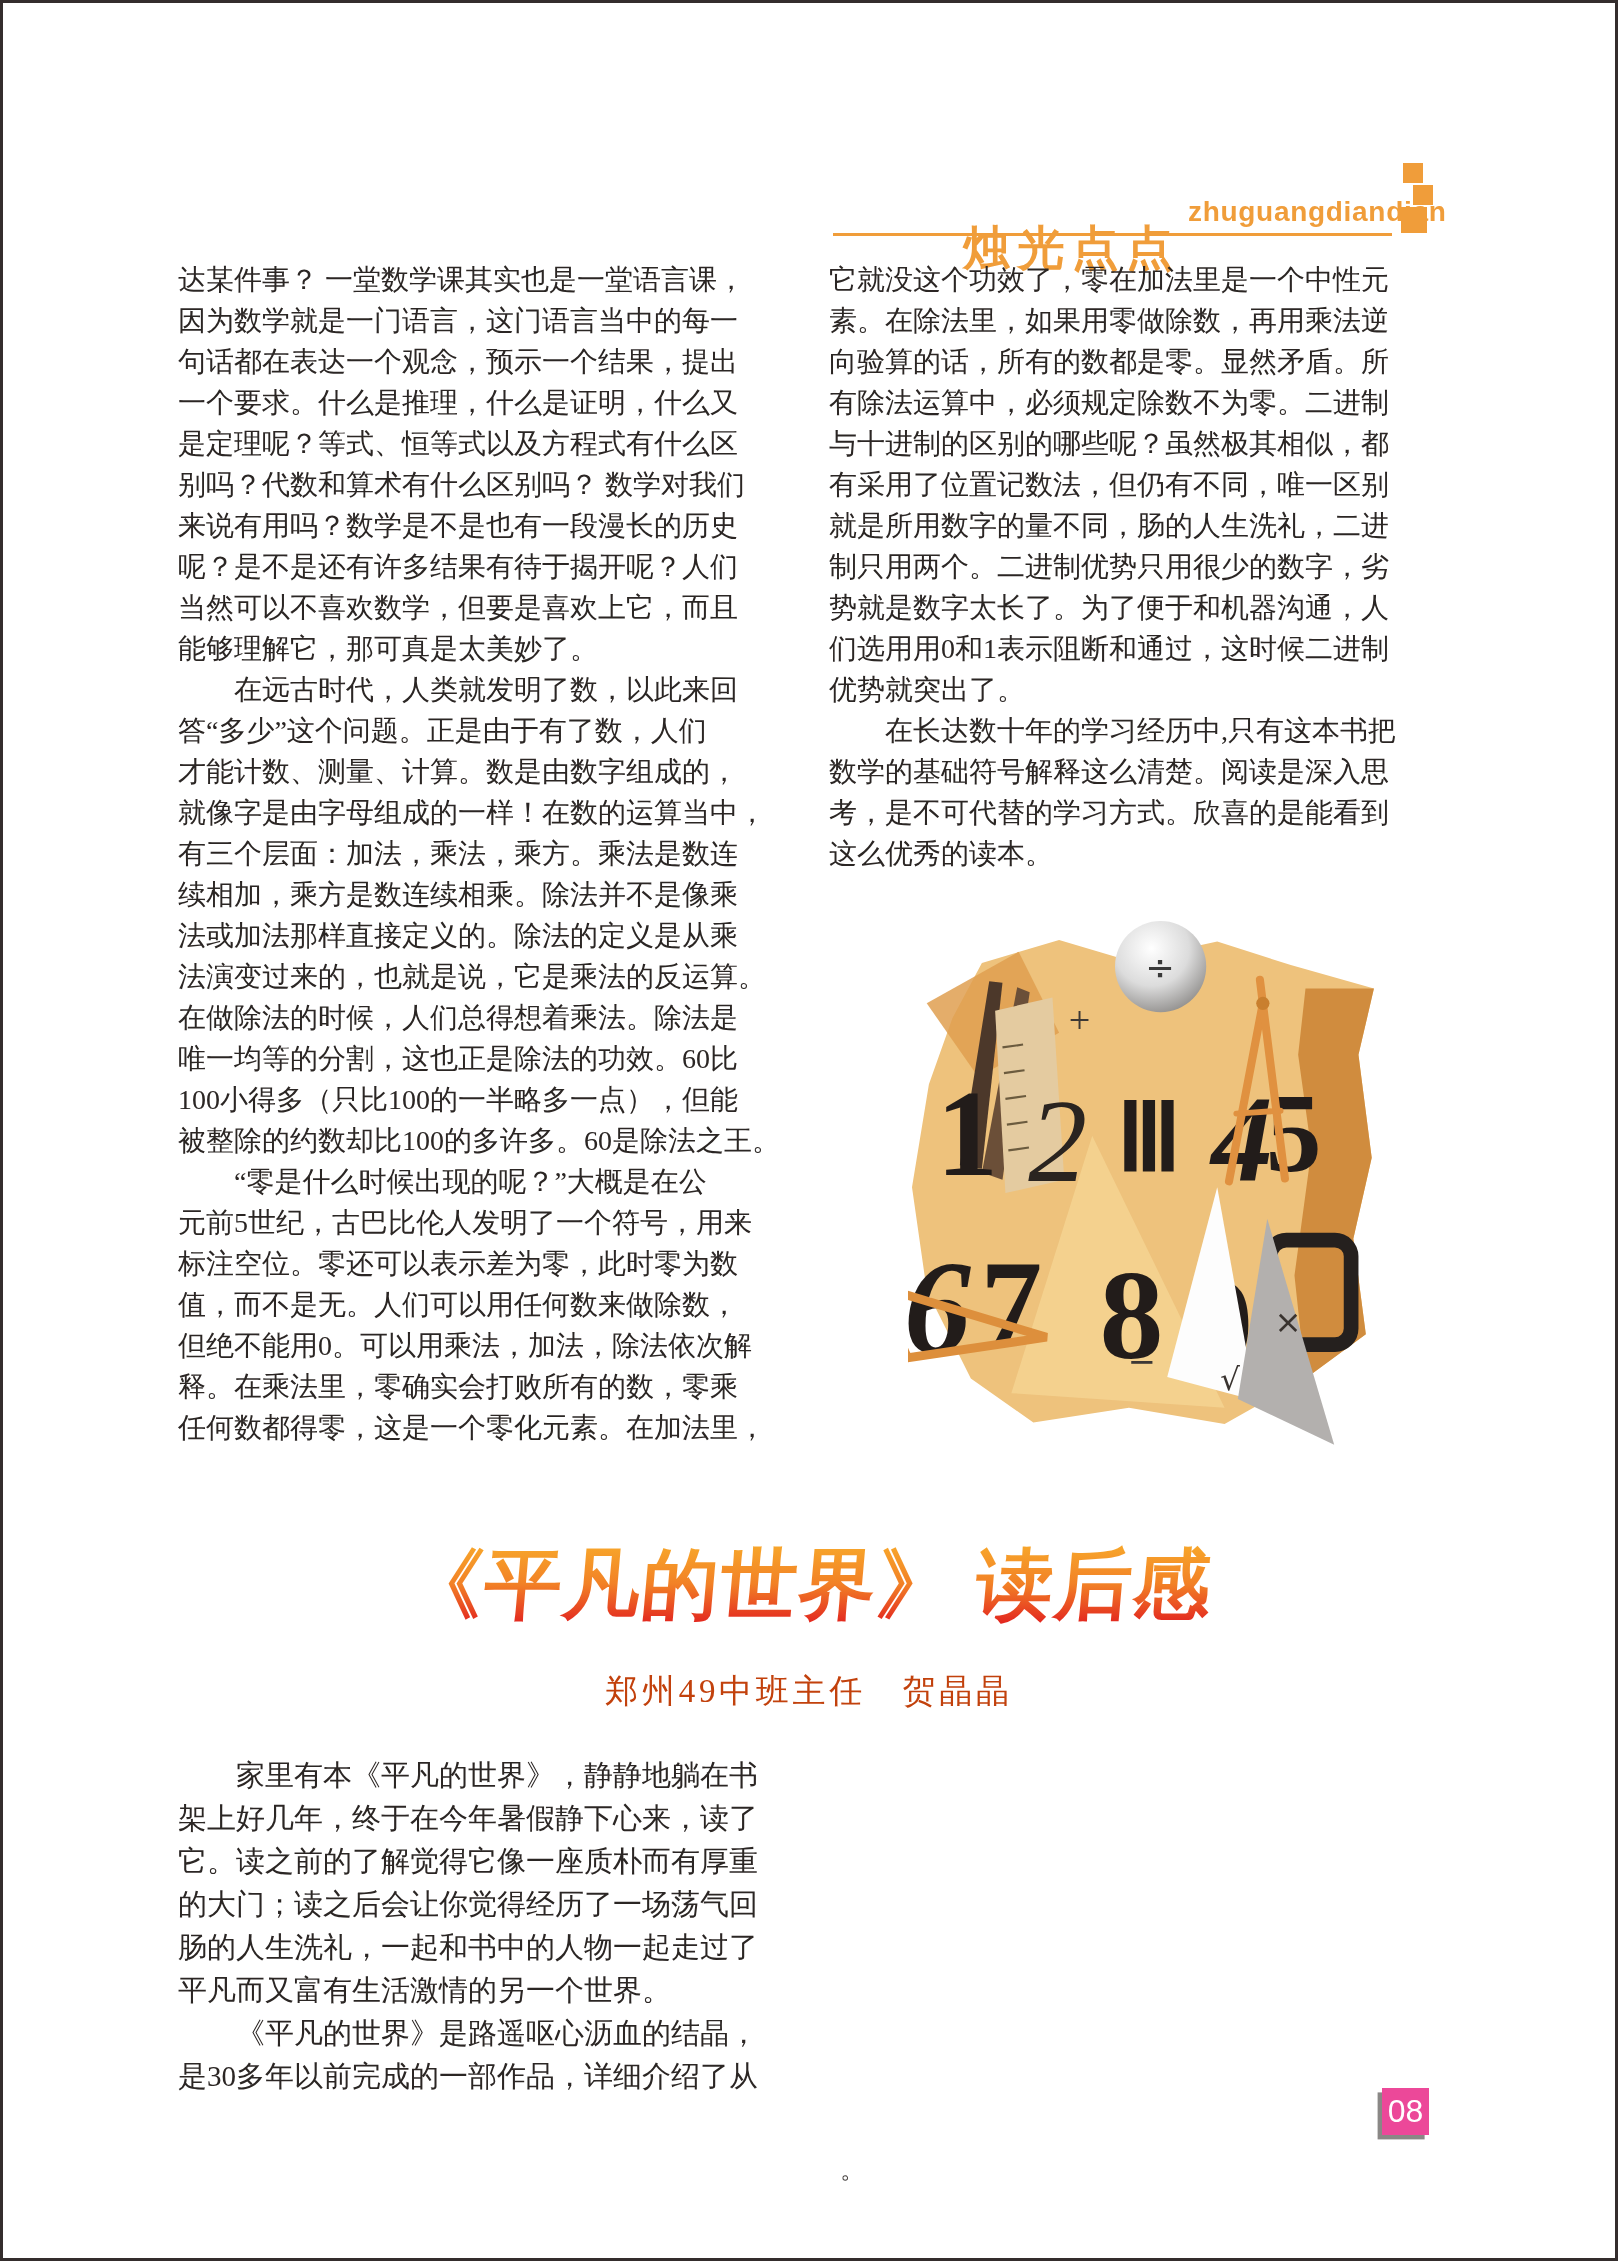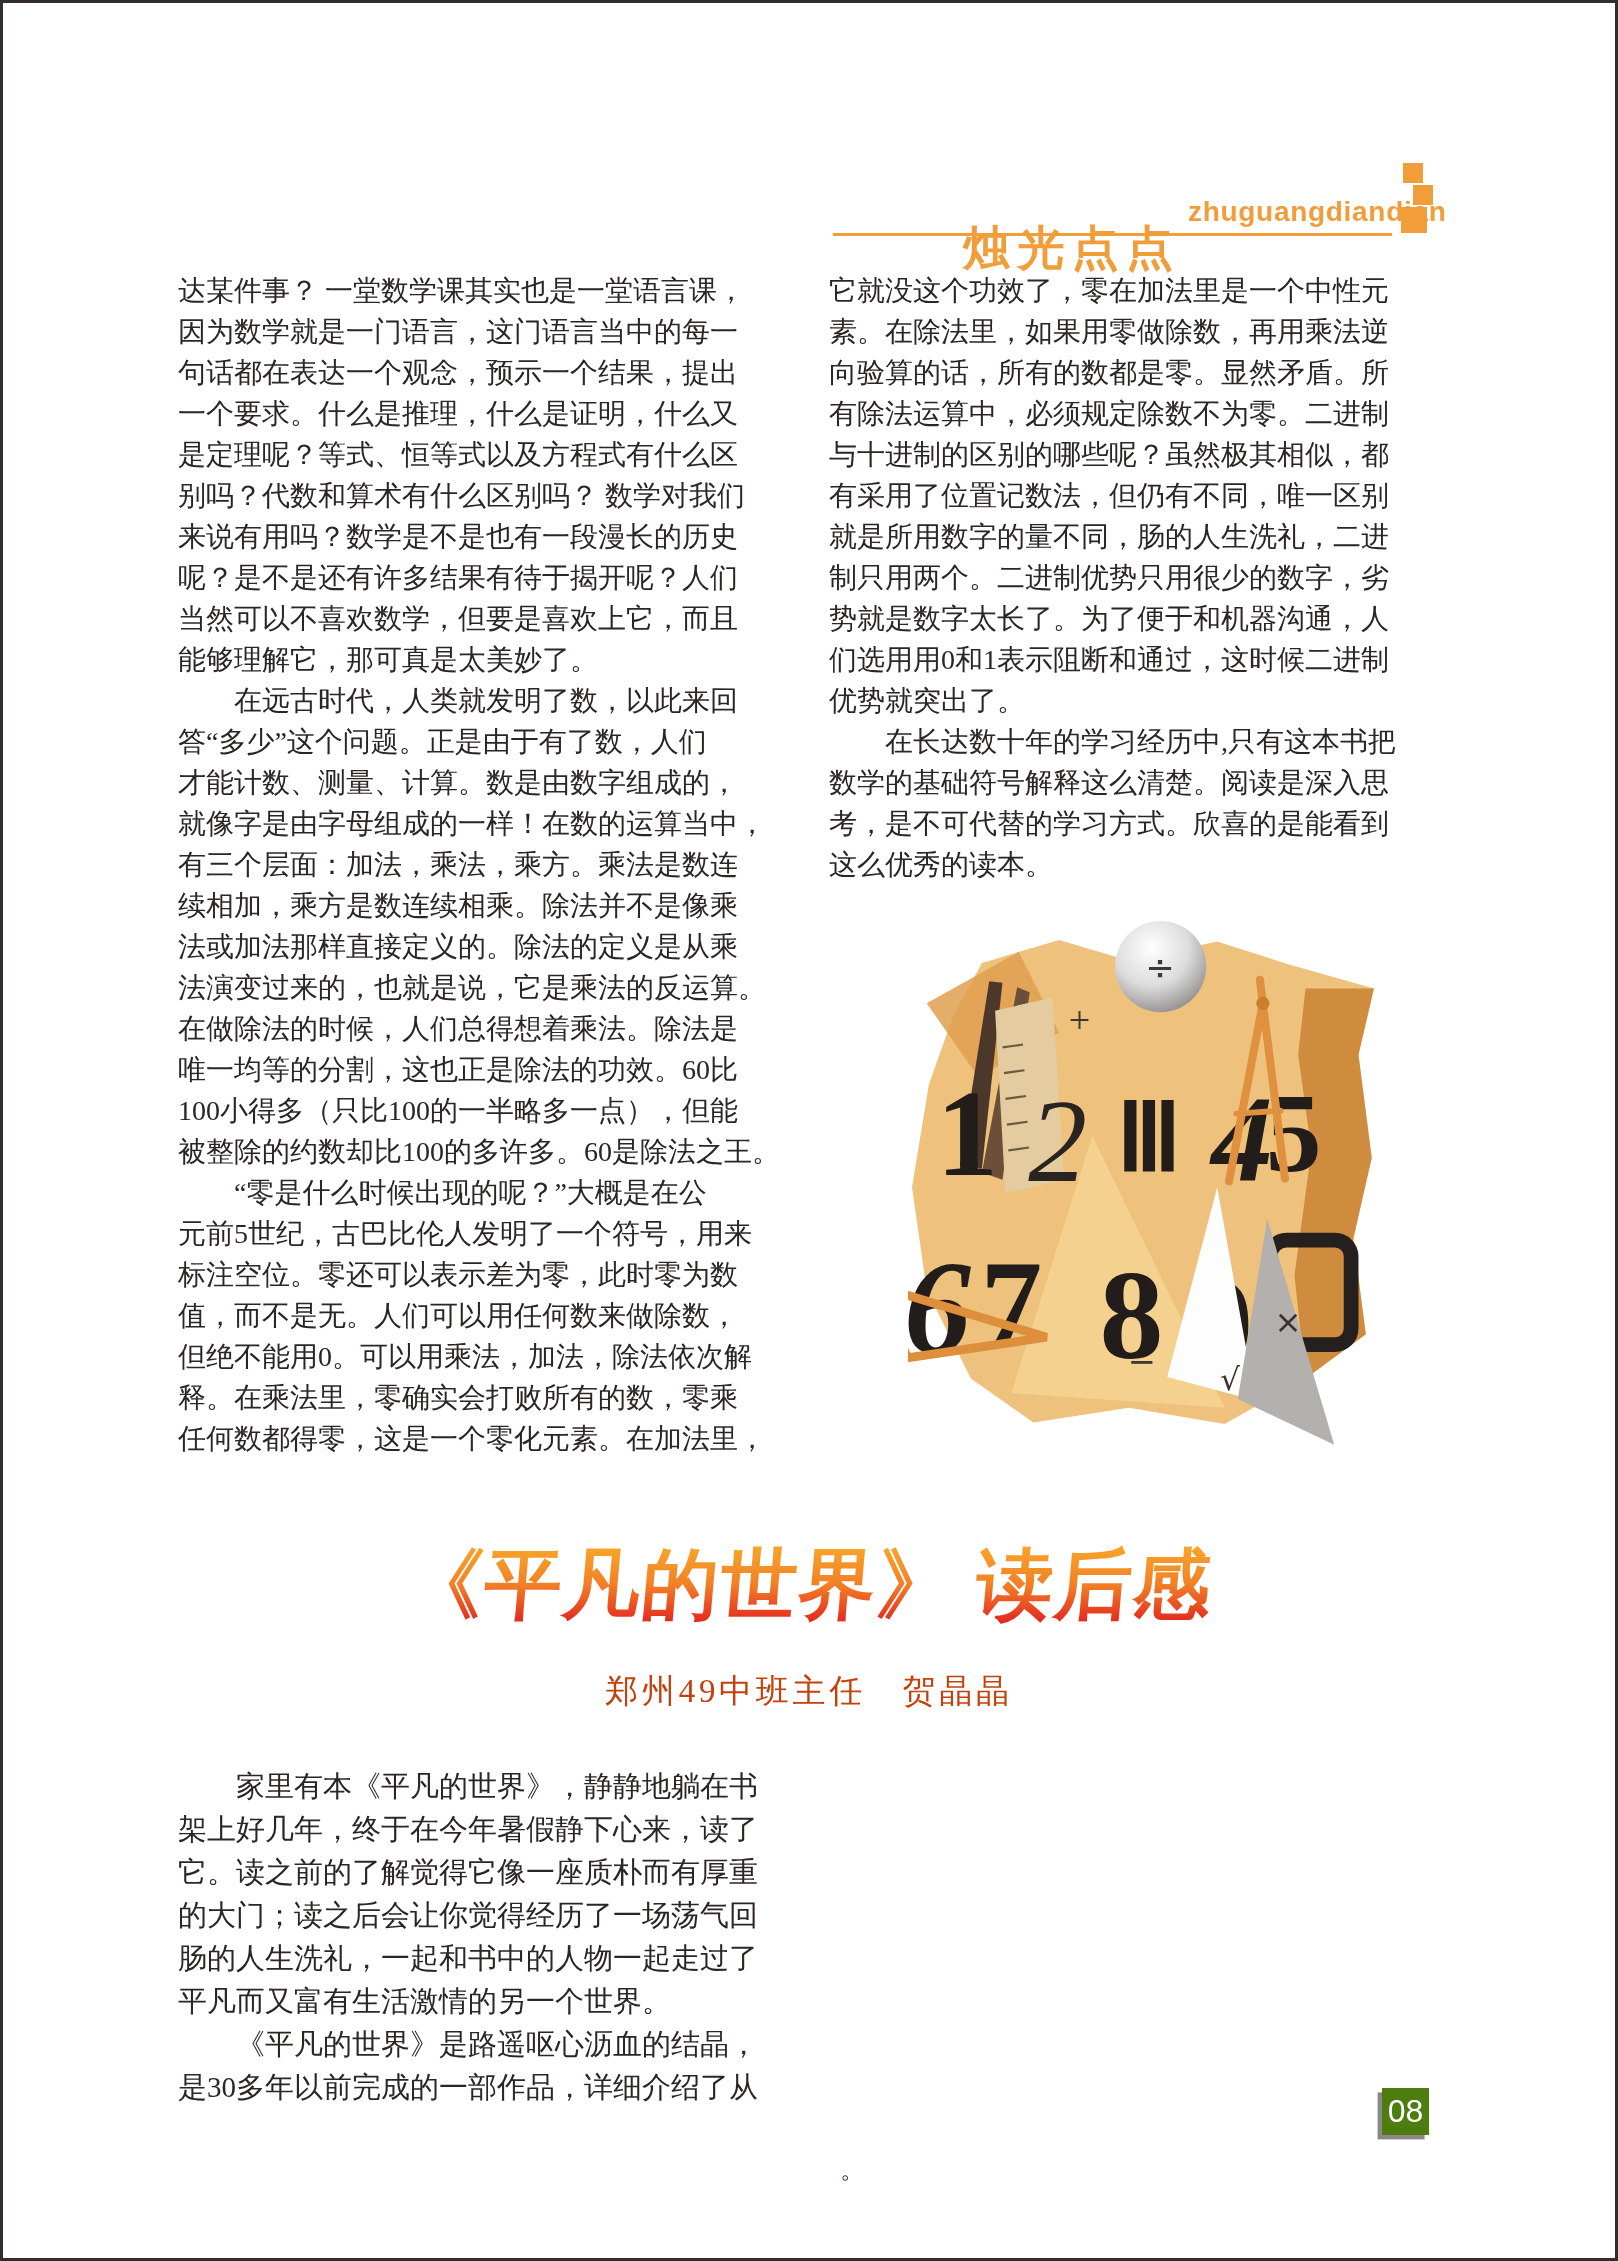--- a/index.html
+++ b/index.html
@@ -30,21 +30,20 @@
   .hdr-sq{position:absolute;background:#f09d3a;}
   .hdr-sq.s1{left:1400px;top:160px;width:20px;height:20px;}
   .hdr-sq.s2{left:1410px;top:182px;width:20px;height:20px;}
   .hdr-sq.s3{left:1398px;top:204px;width:26px;height:26px;}
   
   .col{
     position:absolute;
     white-space:pre-line;
     color:#2b2624;
     text-align:left;
-    margin-top:11px;
   }
   .col.top{font-size:28px;line-height:41px;width:639px;}
   .col.bottom{font-size:29px;line-height:43px;width:639px;}
   .col.tl{left:175px;top:256px;}
   .col.tr{left:826px;top:256px;}
   .col.bl{left:175px;top:1751px;}
   .col.br{left:826px;top:1751px;}
   
   .title2{
     position:absolute;left:0;right:0;top:1531px;
@@ -59,21 +58,21 @@
   .byline{
     position:absolute;left:0;right:0;top:1666px;
     text-align:center;
     font-size:33px;color:#c2410c;letter-spacing:3.7px;
   }
   
   .collage{position:absolute;left:905px;top:890px;width:567px;height:559px;}
   
   .pagenum{
     position:absolute;left:1379px;top:2085px;width:47px;height:47px;
-    background:#4d7c0f;
+    background:#ec4899;
     box-shadow:-4.4px 4.4px 0 #8a8886;
     color:#ffffff;
     font-family:"Liberation Sans","DejaVu Sans",sans-serif;
     font-size:32px;line-height:47px;text-align:center;
   }
   
   .stray{
     position:absolute;left:837px;top:2150px;
     font-size:25px;color:#4a4543;
   }

